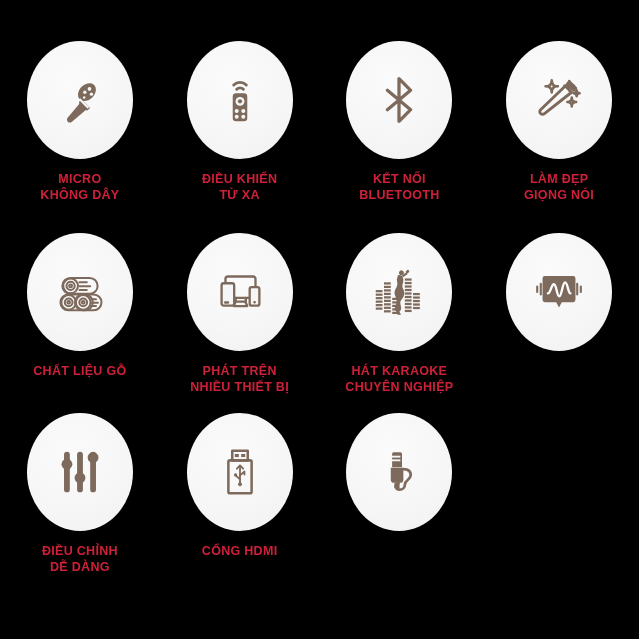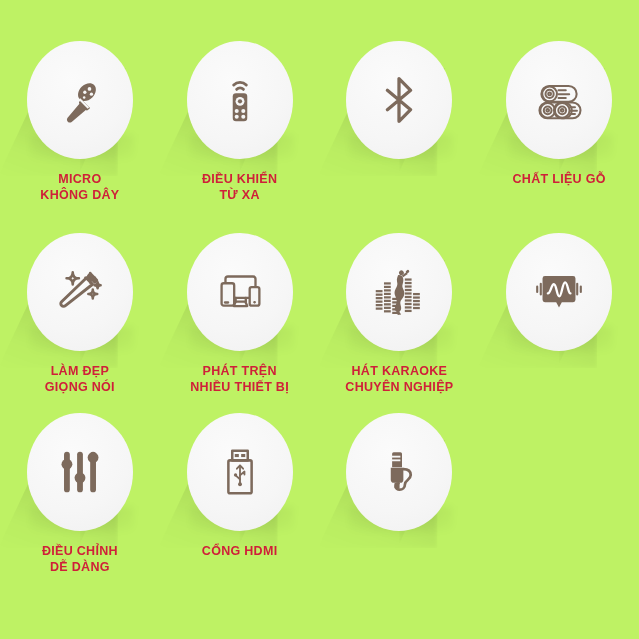--- a/index.html
+++ b/index.html
@@ -11,21 +11,21 @@
     width: 639px;
     height: 639px;
     font-family: "Liberation Sans", sans-serif;
     overflow: hidden;
   }
 
   #feature-grid {
     position: relative;
     width: 639px;
     height: 639px;
-    background: #bef264;
+    background: #000000;
     display: grid;
     grid-template-columns: repeat(4, 1fr);
     grid-template-rows: 192px 180px 192px;
     padding-top: 38px;
     box-sizing: border-box;
   }
 
   .feature-cell {
     position: relative;
     display: flex;
@@ -179,20 +179,48 @@
       <div class="disc-shadow right"></div>
       <div class="disc-shadow bottom"></div>
       <div class="disc">
         <div class="icon-holder">
           <svg viewBox="0 0 64 64">
             <path d="M32 10 L32 54 L44 42 L20 22 M20 42 L44 22 L32 10" fill="none" stroke="#7d6a5c" stroke-width="3.4" stroke-linejoin="round" stroke-linecap="round"></path>
           </svg>
         </div>
       </div>
     </div>
+    <div class="feature-label">KẾT NỐI
+BLUETOOTH</div>
+  </div>
+
+  <div class="feature-cell">
+    <div class="disc-wrap">
+      <div class="disc-shadow"></div>
+      <div class="disc-shadow right"></div>
+      <div class="disc-shadow bottom"></div>
+      <div class="disc">
+        <div class="icon-holder">
+          <svg viewBox="0 0 64 64">
+            <g fill="none" stroke="#7d6a5c" stroke-width="3" stroke-linejoin="round">
+              <path d="M38.5 17.5 l6.5 6.5 -28 22 a2.8 2.8 0 0 1 -4 -4 z"></path>
+              <path d="M40.8 15.3 l2.0 -2.0 6.5 6.5 -2.0 2.0 z"></path>
+            </g>
+            <g fill="none" stroke="#7d6a5c" stroke-width="2.6" stroke-linejoin="round">
+              <path d="M24.5 11.5 c0 4.2 2.2 6.4 6.4 6.4 -4.2 0 -6.4 2.2 -6.4 6.4 0 -4.2 -2.2 -6.4 -6.4 -6.4 4.2 0 6.4 -2.2 6.4 -6.4z"></path>
+              <path d="M42.5 12.5 c0 3.2 1.7 4.9 4.9 4.9 -3.2 0 -4.9 1.7 -4.9 4.9 0 -3.2 -1.7 -4.9 -4.9 -4.9 3.2 0 4.9 -1.7 4.9 -4.9z"></path>
+              <path d="M45.2 29.5 c0 3.0 1.6 4.6 4.6 4.6 -3.0 0 -4.6 1.6 -4.6 4.6 0 -3.0 -1.6 -4.6 -4.6 -4.6 3.0 0 4.6 -1.6 4.6 -4.6z"></path>
+              <path d="M50.2 22.0 c0 2.0 1.1 3.1 3.1 3.1 -2.0 0 -3.1 1.1 -3.1 3.1 0 -2.0 -1.1 -3.1 -3.1 -3.1 2.0 0 3.1 -1.1 3.1 -3.1z"></path>
+            </g>
+          </svg>
+        </div>
+      </div>
+    </div>
+    <div class="feature-label">LÀM ĐẸP
+GIỌNG NÓI</div>
   </div>
 
   <div class="feature-cell">
     <div class="disc-wrap">
       <div class="disc-shadow"></div>
       <div class="disc-shadow right"></div>
       <div class="disc-shadow bottom"></div>
       <div class="disc">
         <div class="icon-holder">
           <svg viewBox="0 0 64 64">
@@ -213,46 +241,20 @@
               <circle cx="35.3" cy="42.7" r="7.6"></circle>
               <circle cx="35.3" cy="42.7" r="4.0"></circle>
               <circle cx="35.3" cy="42.7" r="1.4"></circle>
               <path d="M43.5 39.5 h5 M43.5 43.0 h7 M43.5 46.5 h5"></path>
             </g>
           </svg>
         </div>
       </div>
     </div>
     <div class="feature-label">CHẤT LIỆU GỖ</div>
-  </div>
-
-  <div class="feature-cell">
-    <div class="disc-wrap">
-      <div class="disc-shadow"></div>
-      <div class="disc-shadow right"></div>
-      <div class="disc-shadow bottom"></div>
-      <div class="disc">
-        <div class="icon-holder">
-          <svg viewBox="0 0 64 64">
-            <g fill="none" stroke="#7d6a5c" stroke-width="3" stroke-linejoin="round">
-              <path d="M38.5 17.5 l6.5 6.5 -28 22 a2.8 2.8 0 0 1 -4 -4 z"></path>
-              <path d="M40.8 15.3 l2.0 -2.0 6.5 6.5 -2.0 2.0 z"></path>
-            </g>
-            <g fill="none" stroke="#7d6a5c" stroke-width="2.6" stroke-linejoin="round">
-              <path d="M24.5 11.5 c0 4.2 2.2 6.4 6.4 6.4 -4.2 0 -6.4 2.2 -6.4 6.4 0 -4.2 -2.2 -6.4 -6.4 -6.4 4.2 0 6.4 -2.2 6.4 -6.4z"></path>
-              <path d="M42.5 12.5 c0 3.2 1.7 4.9 4.9 4.9 -3.2 0 -4.9 1.7 -4.9 4.9 0 -3.2 -1.7 -4.9 -4.9 -4.9 3.2 0 4.9 -1.7 4.9 -4.9z"></path>
-              <path d="M45.2 29.5 c0 3.0 1.6 4.6 4.6 4.6 -3.0 0 -4.6 1.6 -4.6 4.6 0 -3.0 -1.6 -4.6 -4.6 -4.6 3.0 0 4.6 -1.6 4.6 -4.6z"></path>
-              <path d="M50.2 22.0 c0 2.0 1.1 3.1 3.1 3.1 -2.0 0 -3.1 1.1 -3.1 3.1 0 -2.0 -1.1 -3.1 -3.1 -3.1 2.0 0 3.1 -1.1 3.1 -3.1z"></path>
-            </g>
-          </svg>
-        </div>
-      </div>
-    </div>
-    <div class="feature-label">LÀM ĐẸP
-GIỌNG NÓI</div>
   </div>
 
   <div class="feature-cell">
     <div class="disc-wrap">
       <div class="disc-shadow"></div>
       <div class="disc-shadow right"></div>
       <div class="disc-shadow bottom"></div>
       <div class="disc">
         <div class="icon-holder">
           <svg viewBox="0 0 64 64">

